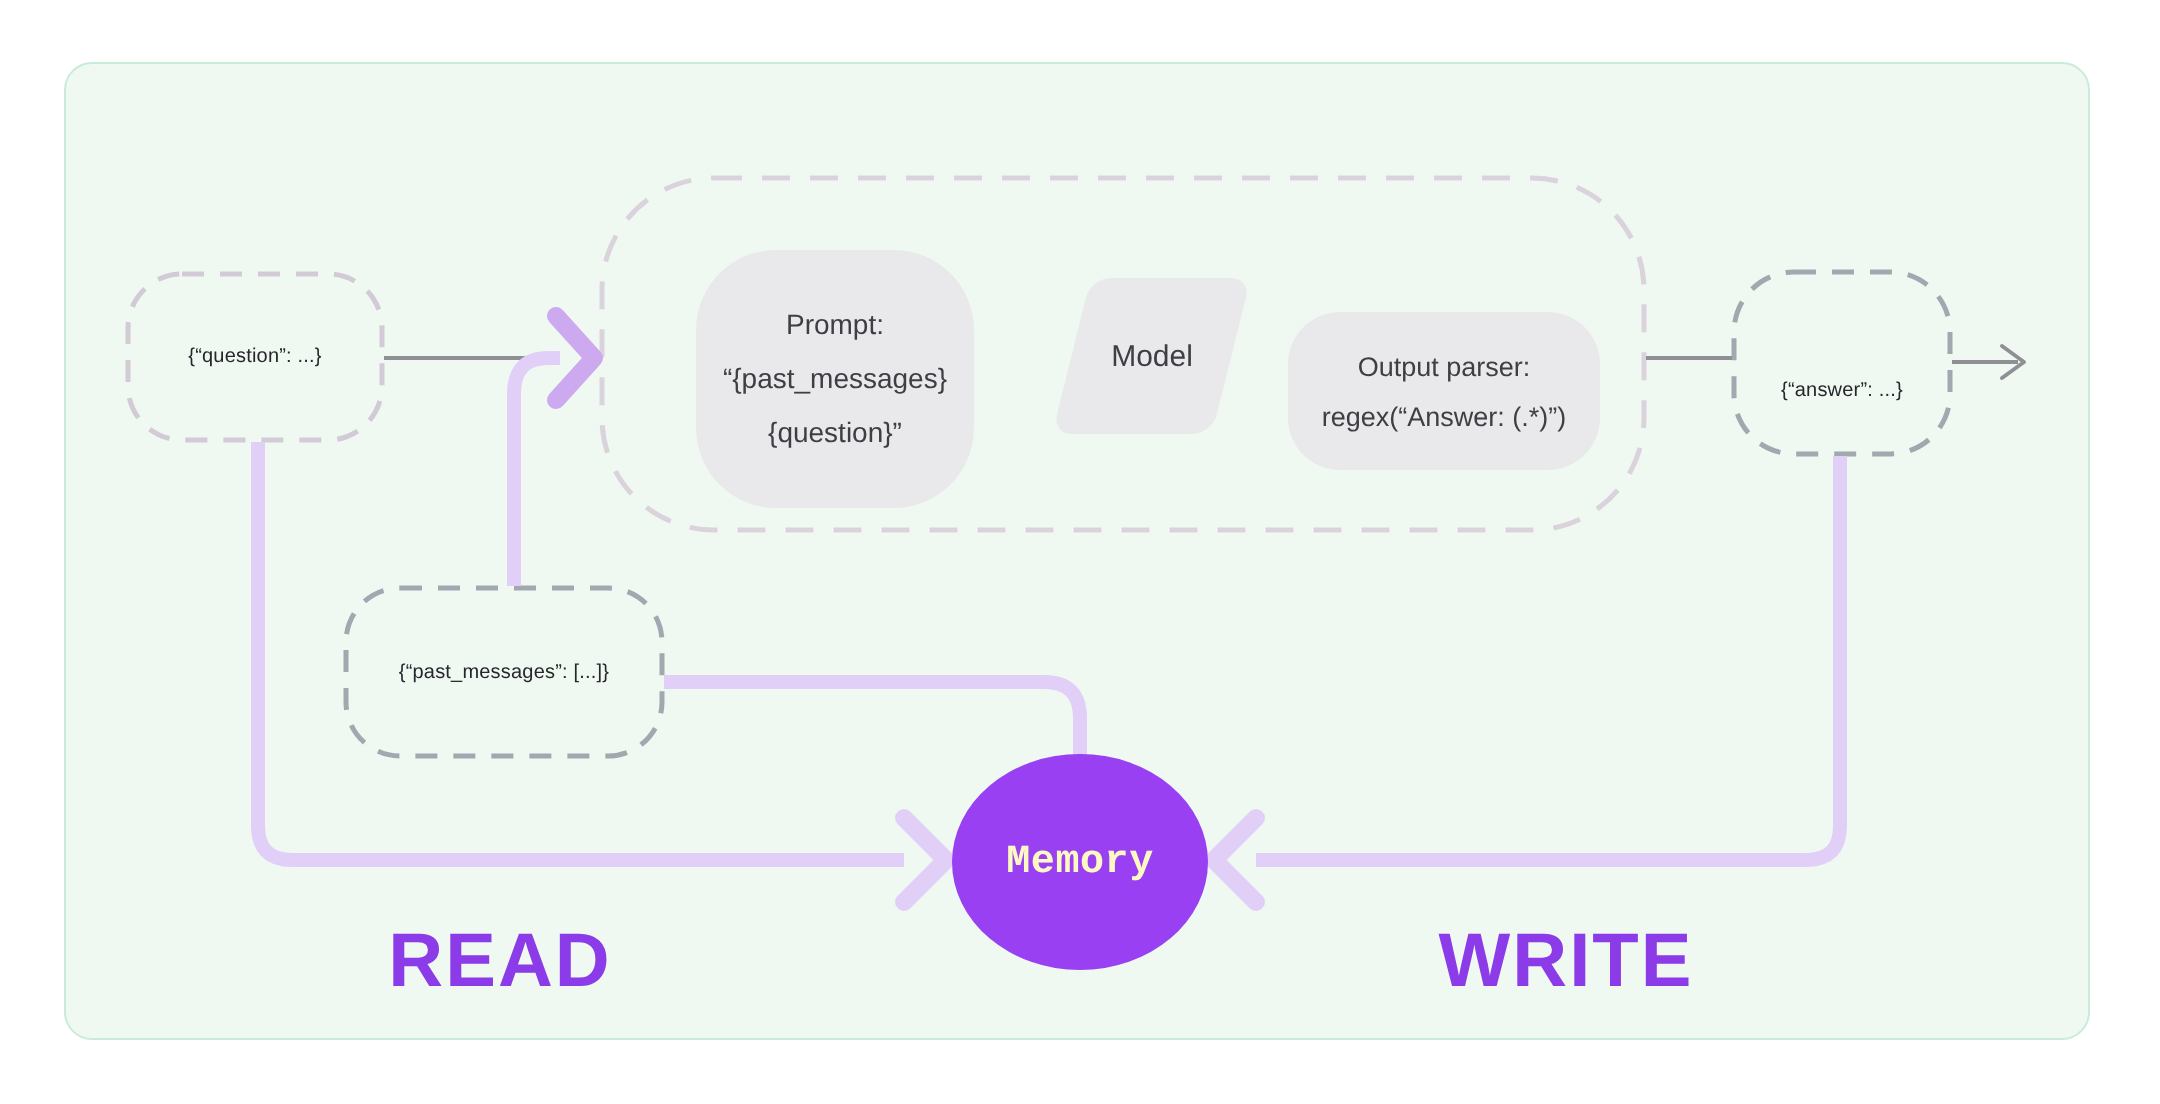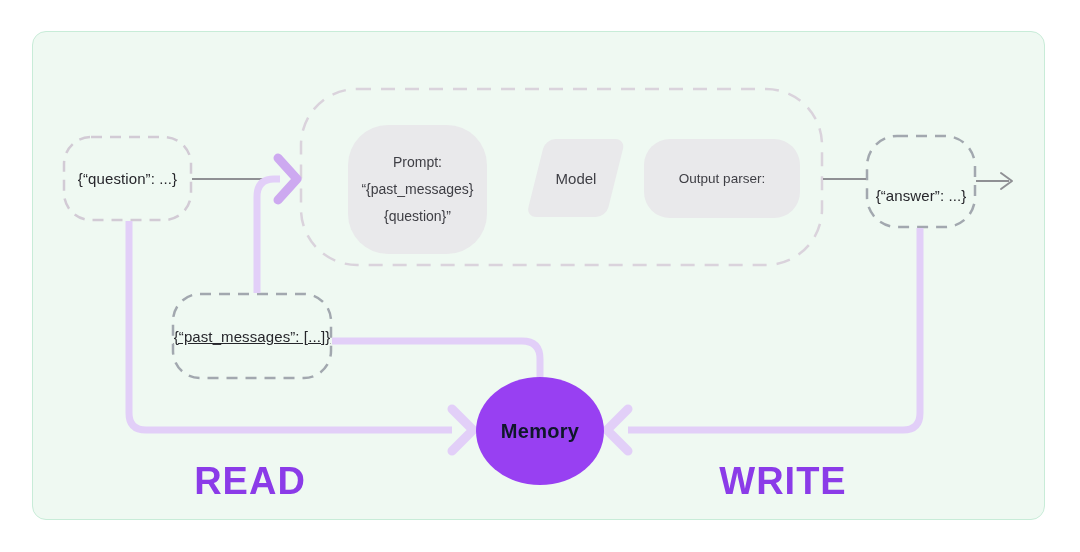--- a/index.html
+++ b/index.html
@@ -31,41 +31,41 @@
   .lav-head{stroke:var(--lavender);stroke-width:9;fill:none;stroke-linecap:round;stroke-linejoin:round;}
   .lav-head-dark{stroke:var(--chevron-dark);stroke-width:9;fill:none;stroke-linecap:round;stroke-linejoin:round;}
   .gray{stroke:var(--gray-line);stroke-width:2;fill:none;}
   .gray-head{stroke:var(--gray-line);stroke-width:2;fill:none;stroke-linecap:round;stroke-linejoin:round;}
   .dash-box{fill:none;stroke-width:2.5;}
   .dash-box.light{stroke:var(--dash-light);stroke-dasharray:11 8;}
   .dash-box.chain{stroke:var(--dash-chain);stroke-dasharray:14 10;}
   .dash-box.dark{stroke:var(--dash-dark);stroke-dasharray:11 8;}
   .dashed-label{
     position:absolute;display:flex;align-items:center;justify-content:center;
-    text-align:center;font-size:15px;color:#26262B;letter-spacing:.1px;
+    text-align:center;font-size:10px;color:#26262B;letter-spacing:.1px;
   }
   .solid-node{
     position:absolute;background:var(--node-fill);color:var(--node-text);
     display:flex;flex-direction:column;align-items:center;justify-content:center;
     text-align:center;
   }
   .prompt-node{left:348px;top:125px;width:139px;height:129px;border-radius:40px;font-size:14px;line-height:27px;}
-  .output-node{left:644px;top:139px;width:156px;height:79px;border-radius:26px;font-size:13.5px;line-height:25px;}
+  .output-node{left:644px;top:156px;width:156px;height:79px;border-radius:26px;font-size:13.5px;line-height:25px;}
   .model-node{
     left:526px;top:139px;width:80px;height:78px;border-radius:10px;
     transform:skewX(-14deg);transform-origin:0 100%;
   }
   .model-node .unskew{transform:skewX(14deg);font-size:15px;}
   .q-node{left:64px;top:137px;width:127px;height:83px;}
-  .pm-node{left:173px;top:294px;width:158px;height:84px;text-decoration:underline;}
+  .pm-node{left:173px;top:294px;width:158px;height:84px;}
   .a-node{left:867px;top:150px;width:108px;height:91px;}
   .memory{
     position:absolute;left:476px;top:377px;width:128px;height:108px;border-radius:50%;
     background:var(--memory-fill);display:flex;align-items:center;justify-content:center;
-    color:#0f172a;font-size:20px;font-weight:bold;letter-spacing:.3px;
+    color:#fef9c3;font-size:20px;font-weight:bold;letter-spacing:.3px;font-family:Liberation Mono, monospace;
   }
   .rw-label{
     position:absolute;width:160px;text-align:center;font-size:38px;font-weight:600;
     color:var(--rw-text);letter-spacing:1px;line-height:40px;
   }
   .read-label{left:170px;top:461px;}
   .write-label{left:703px;top:461px;}
 </style>
 </head>
 <body>
@@ -109,20 +109,21 @@
   <div class="solid-node prompt-node">
     <span>Prompt:</span>
     <span>“{past_messages}</span>
     <span>{question}”</span>
   </div>
   <div class="solid-node model-node">
     <span class="unskew">Model</span>
   </div>
   <div class="solid-node output-node">
     <span>Output parser:</span>
+    <span>regex(“Answer: (.*)”)</span>
   </div>
 
   <div class="memory">
     <span>Memory</span>
   </div>
 
   <div class="rw-label read-label">READ</div>
   <div class="rw-label write-label">WRITE</div>
 
 </div>

